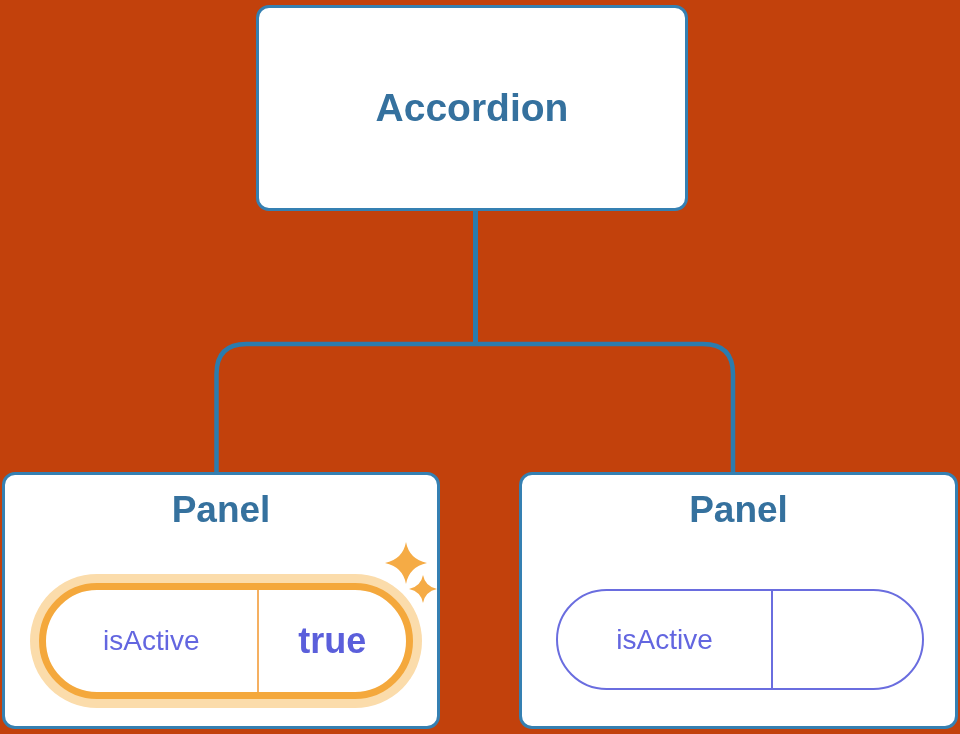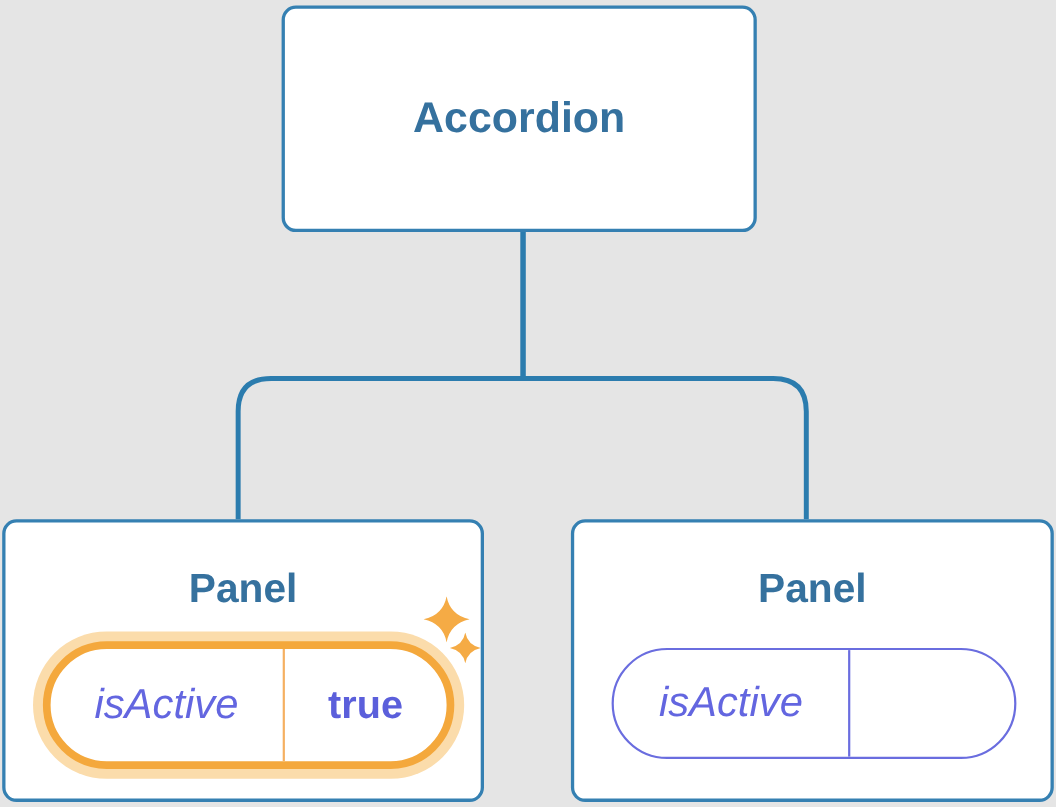--- a/index.html
+++ b/index.html
@@ -1,20 +1,20 @@
 <!DOCTYPE html>
 <html><head>
 <meta charset="utf-8">
 <style>
   html, body { margin: 0; padding: 0; }
   .stage {
     position: relative;
     width: 960px;
     height: 734px;
-    background: #e5e5e5;
+    background: #c2410c;
     font-family: "Liberation Sans", sans-serif;
     overflow: hidden;
   }
   .connectors { position: absolute; left: 0; top: 0; width: 960px; height: 734px; }
   .connectors path { fill: none; stroke: #2B7CAE; stroke-linecap: butt; }
   .stem { stroke-width: 5; }
   .bracket { stroke-width: 4.5; }
 
   .node {
     position: absolute;
@@ -28,21 +28,21 @@
     display: flex; align-items: center; justify-content: center;
   }
   .node-label {
     font-size: 39px; font-weight: 600; color: #35719E;
   }
 
   .panel-left  { left: 2px;   top: 472px; width: 438px; height: 257px; }
   .panel-right { left: 519px; top: 472px; width: 439px; height: 257px; }
 
   .panel-title {
-    margin-top: 38px;
+    margin-top: 13px;
     text-align: center;
     font-size: 37px;
     font-weight: 600;
     color: #35719E;
     line-height: 1.2;
   }
 
   
   .pill-active {
     position: absolute;
@@ -59,23 +59,22 @@
     border: 7px solid #F4A83C;
     border-radius: 999px;
     box-sizing: border-box;
     display: flex;
     align-items: stretch;
     overflow: hidden;
   }
   .prop-name {
     flex: 0 0 58.5%;
     display: flex; align-items: center; justify-content: center;
-    font-size: 38px;
+    font-size: 28px;
     color: #6366E0;
-    font-style: italic;
   }
   .prop-value {
     flex: 1;
     display: flex; align-items: center; justify-content: center;
     font-size: 36px;
     color: #6366E0;
   }
   .value-active { font-weight: 700; color: #5B5FDB; }
   .pill-divider { width: 2px; flex: 0 0 2px; }
   .divider-active { background: #F5B061; }

